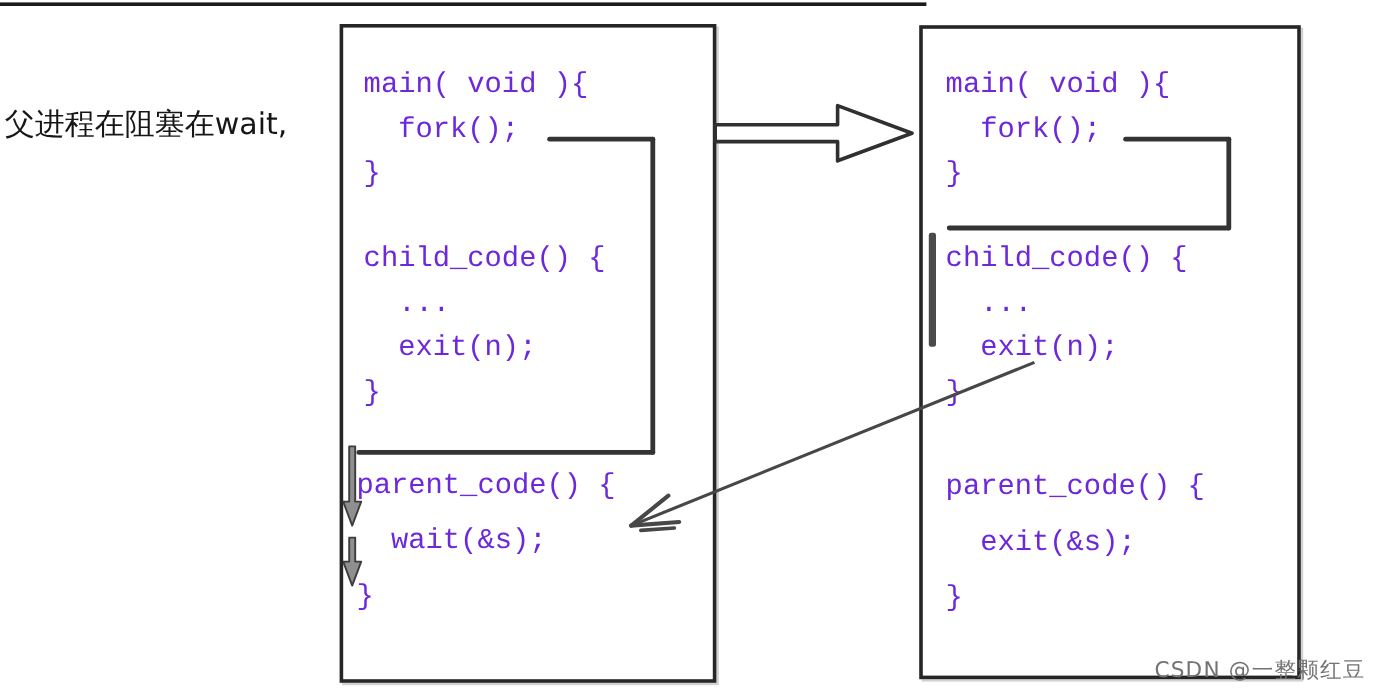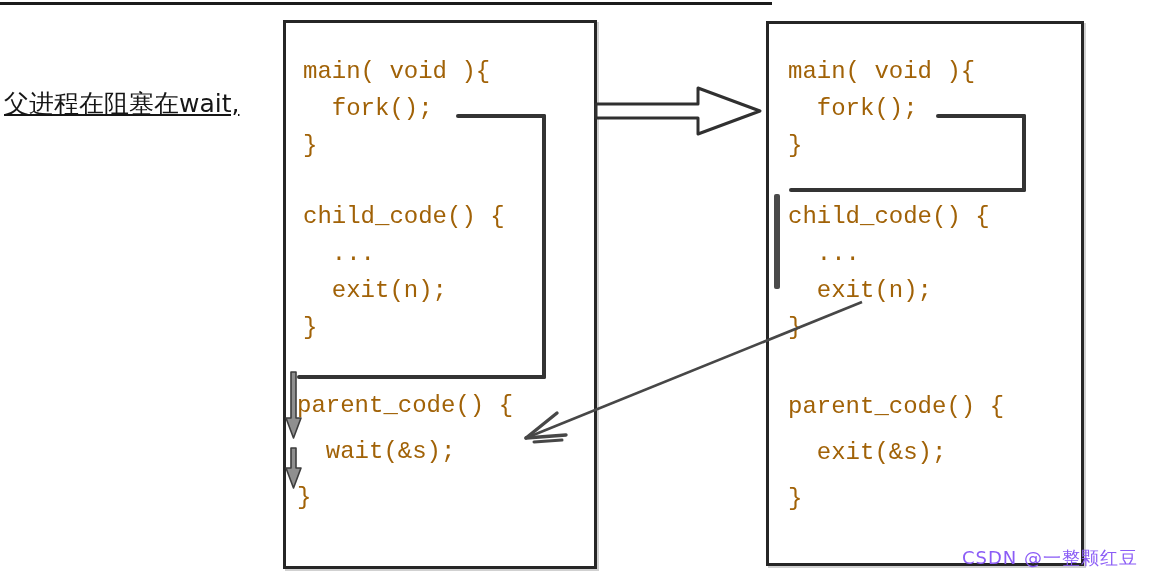--- a/index.html
+++ b/index.html
@@ -4,40 +4,40 @@
 <style>
   html,body{margin:0;padding:0;background:#ffffff;}
   .canvas{
     position:relative;width:1166px;height:581px;background:#ffffff;
     overflow:hidden;font-family:"Liberation Mono","DejaVu Sans Mono",monospace;
   }
   .topline{position:absolute;left:0;top:2px;width:772px;height:3px;background:#1b1b1b;}
   .annotation{
     position:absolute;left:4px;top:84px;
     font-family:"DejaVu Sans","Liberation Sans",sans-serif;
-    font-size:25px;line-height:40px;color:#161616;white-space:nowrap;text-decoration:underline;
+    font-size:25px;line-height:40px;color:#161616;white-space:nowrap;
   }
   .pbox{
     position:absolute;box-sizing:border-box;border:3px solid #262626;background:#ffffff;
     box-shadow:2px 2px 0 rgba(90,90,90,0.28);
   }
   .box-left{left:283px;top:20px;width:314px;height:549px;}
   .box-right{left:766px;top:21px;width:318px;height:545px;}
   .code{
     position:absolute;white-space:pre;font-size:24px;line-height:37px;
-    color:#a16207;letter-spacing:0px;z-index:3;
+    color:#6d28d9;letter-spacing:0px;z-index:3;
   }
   .code.tight{line-height:46px;}
   .ln{position:absolute;background:#343434;border-radius:2px;z-index:2;}
   .soft{background:#4a4a4a;}
   .arrow-layer{position:absolute;z-index:4;}
   .watermark{
     position:absolute;left:962px;top:546px;z-index:6;
     font-family:"DejaVu Sans","Liberation Sans",sans-serif;
-    font-size:18px;letter-spacing:1px;color:#8b5cf6;white-space:nowrap;
+    font-size:18px;letter-spacing:1px;color:#737373;white-space:nowrap;
   }
 </style>
 </head>
 <body>
 
 <div class="canvas">
 
   <div class="topline"></div>
 
   <div class="annotation">

